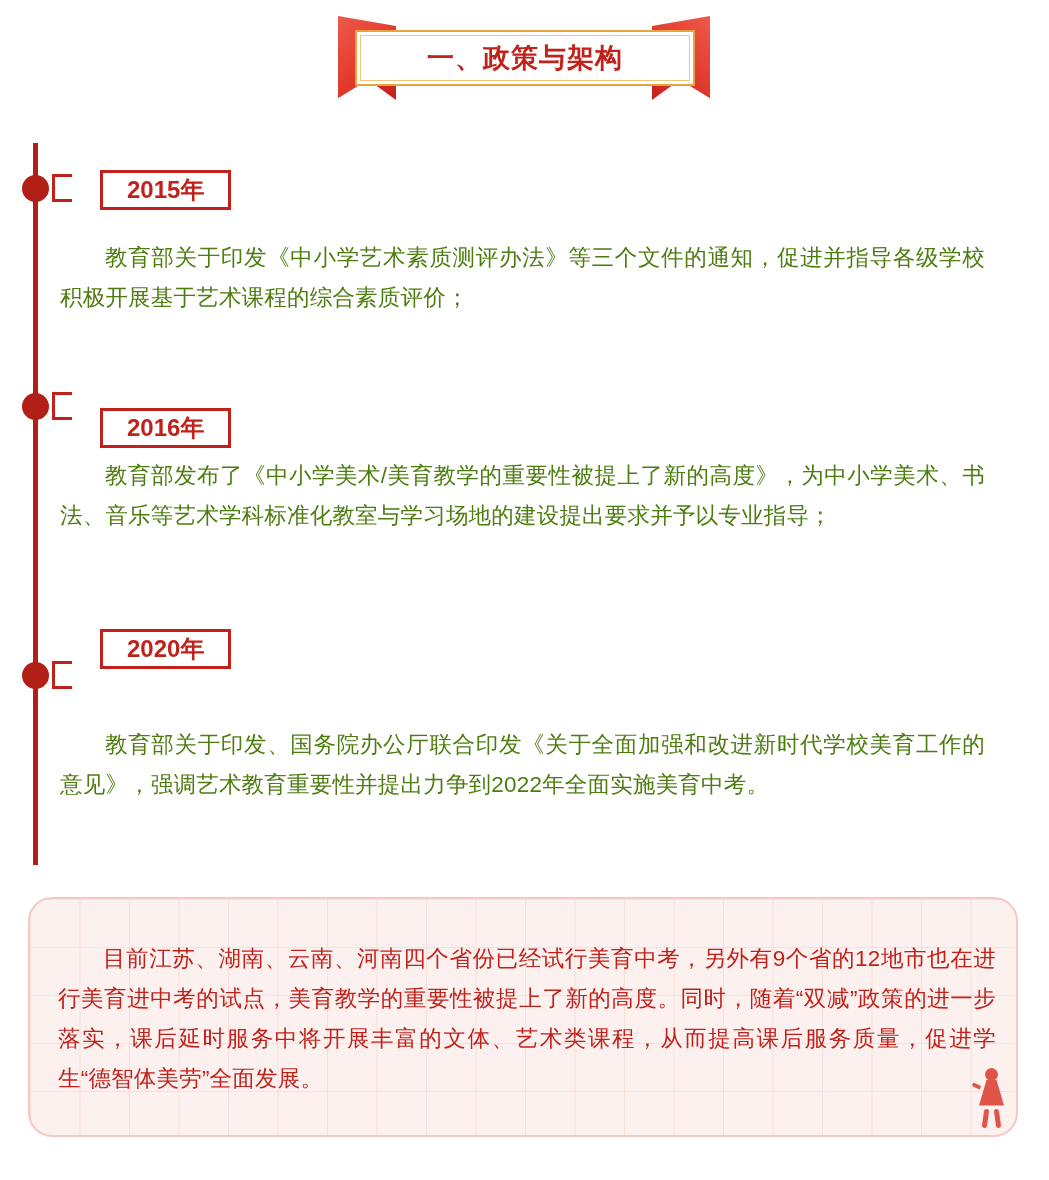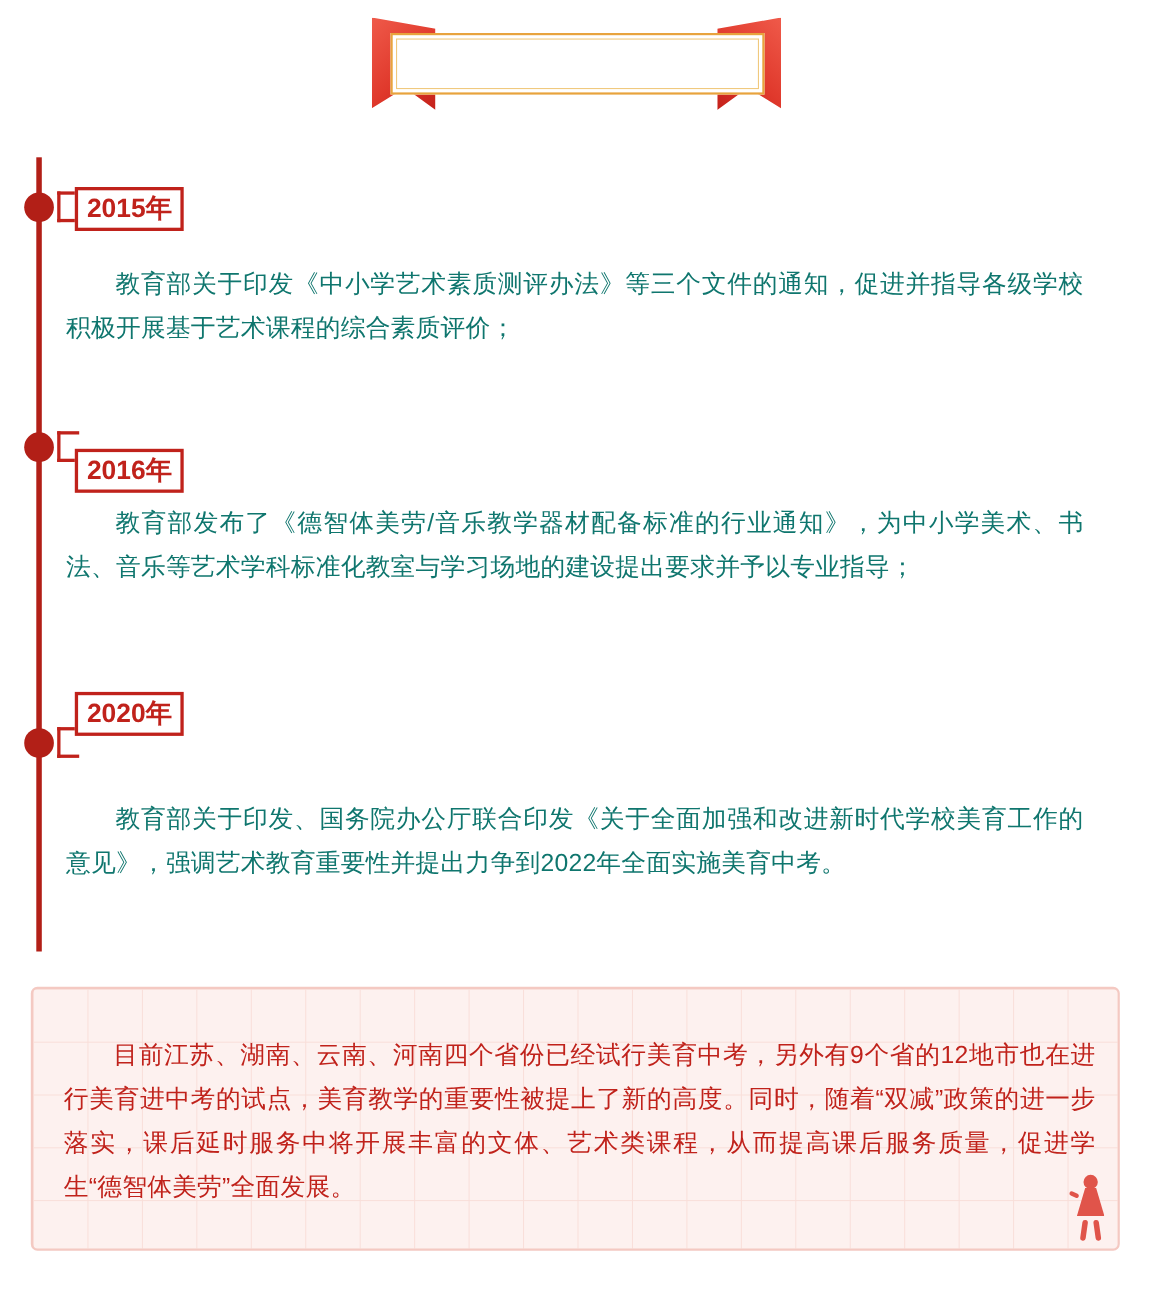--- a/index.html
+++ b/index.html
@@ -99,48 +99,49 @@
     border-left: 3px solid #c0221b;
     border-top: 3px solid #c0221b;
     border-bottom: 3px solid #c0221b;
     box-sizing: border-box;
   }
   .year-box {
     position: absolute;
     height: 40px;
     border: 3px solid #c0221b;
     box-sizing: border-box;
-    padding: 0 8px;
+    padding: 0 24px;
     line-height: 34px;
     font-size: 24px;
     font-weight: bold;
     color: #c0221b;
     background: #ffffff;
     white-space: nowrap;
+    margin-left: 32px;
   }
   .para {
     position: absolute;
     font-size: 22.5px;
     line-height: 40px;
-    color: #0f766e;
+    color: #4d7c0f;
     text-align: justify;
     text-indent: 2em;
     letter-spacing: 0.2px;
   }
 
   
   .note {
     position: absolute;
     left: 28px;
     top: 897px;
     width: 990px;
     height: 240px;
     box-sizing: border-box;
     border: 2px solid #f4c9c2;
-    border-radius: 6px;
+    border-radius: 24px;
     background-color: #fdf1ef;
     background-image:
       linear-gradient(to right, #f9ded9 1px, transparent 1px),
       linear-gradient(to bottom, #f9ded9 1px, transparent 1px);
     background-size: 49.5px 48px;
     overflow: hidden;
   }
   .note-text {
     position: absolute;
     left: 28px;
@@ -203,33 +204,34 @@
 </style>
 </head>
 <body>
 
 <div class="banner">
   <div class="banner-ribbon-left"></div>
   <div class="banner-ribbon-right"></div>
   <div class="banner-box">
     <div class="banner-box-inner"></div>
   </div>
+  <div class="banner-title">一、政策与架构</div>
 </div>
 
 <div class="timeline-axis"></div>
 
 <div class="tl-dot" style="top:175px;"></div>
 <div class="tl-arrow" style="left:52px; top:174px;"></div>
 <div class="year-box" style="left:68px; top:170px;">2015年</div>
 <div class="para" style="left:60px; top:238px; width:925px;">教育部关于印发《中小学艺术素质测评办法》等三个文件的通知，促进并指导各级学校积极开展基于艺术课程的综合素质评价；</div>
 
 <div class="tl-dot" style="top:393px;"></div>
 <div class="tl-arrow" style="left:52px; top:392px;"></div>
 <div class="year-box" style="left:68px; top:408px;">2016年</div>
-<div class="para" style="left:60px; top:456px; width:925px;">教育部发布了《德智体美劳/音乐教学器材配备标准的行业通知》，为中小学美术、书法、音乐等艺术学科标准化教室与学习场地的建设提出要求并予以专业指导；</div>
+<div class="para" style="left:60px; top:456px; width:925px;">教育部发布了《中小学美术/美育教学的重要性被提上了新的高度》，为中小学美术、书法、音乐等艺术学科标准化教室与学习场地的建设提出要求并予以专业指导；</div>
 
 <div class="tl-dot" style="top:662px;"></div>
 <div class="tl-arrow" style="left:52px; top:661px;"></div>
 <div class="year-box" style="left:68px; top:629px;">2020年</div>
 <div class="para" style="left:60px; top:725px; width:925px;">教育部关于印发、国务院办公厅联合印发《关于全面加强和改进新时代学校美育工作的意见》，强调艺术教育重要性并提出力争到2022年全面实施美育中考。</div>
 
 <div class="note">
   <div class="note-text">目前江苏、湖南、云南、河南四个省份已经试行美育中考，另外有9个省的12地市也在进行美育进中考的试点，美育教学的重要性被提上了新的高度。同时，随着“双减”政策的进一步落实，课后延时服务中将开展丰富的文体、艺术类课程，从而提高课后服务质量，促进学生“德智体美劳”全面发展。</div>
 </div>
 

